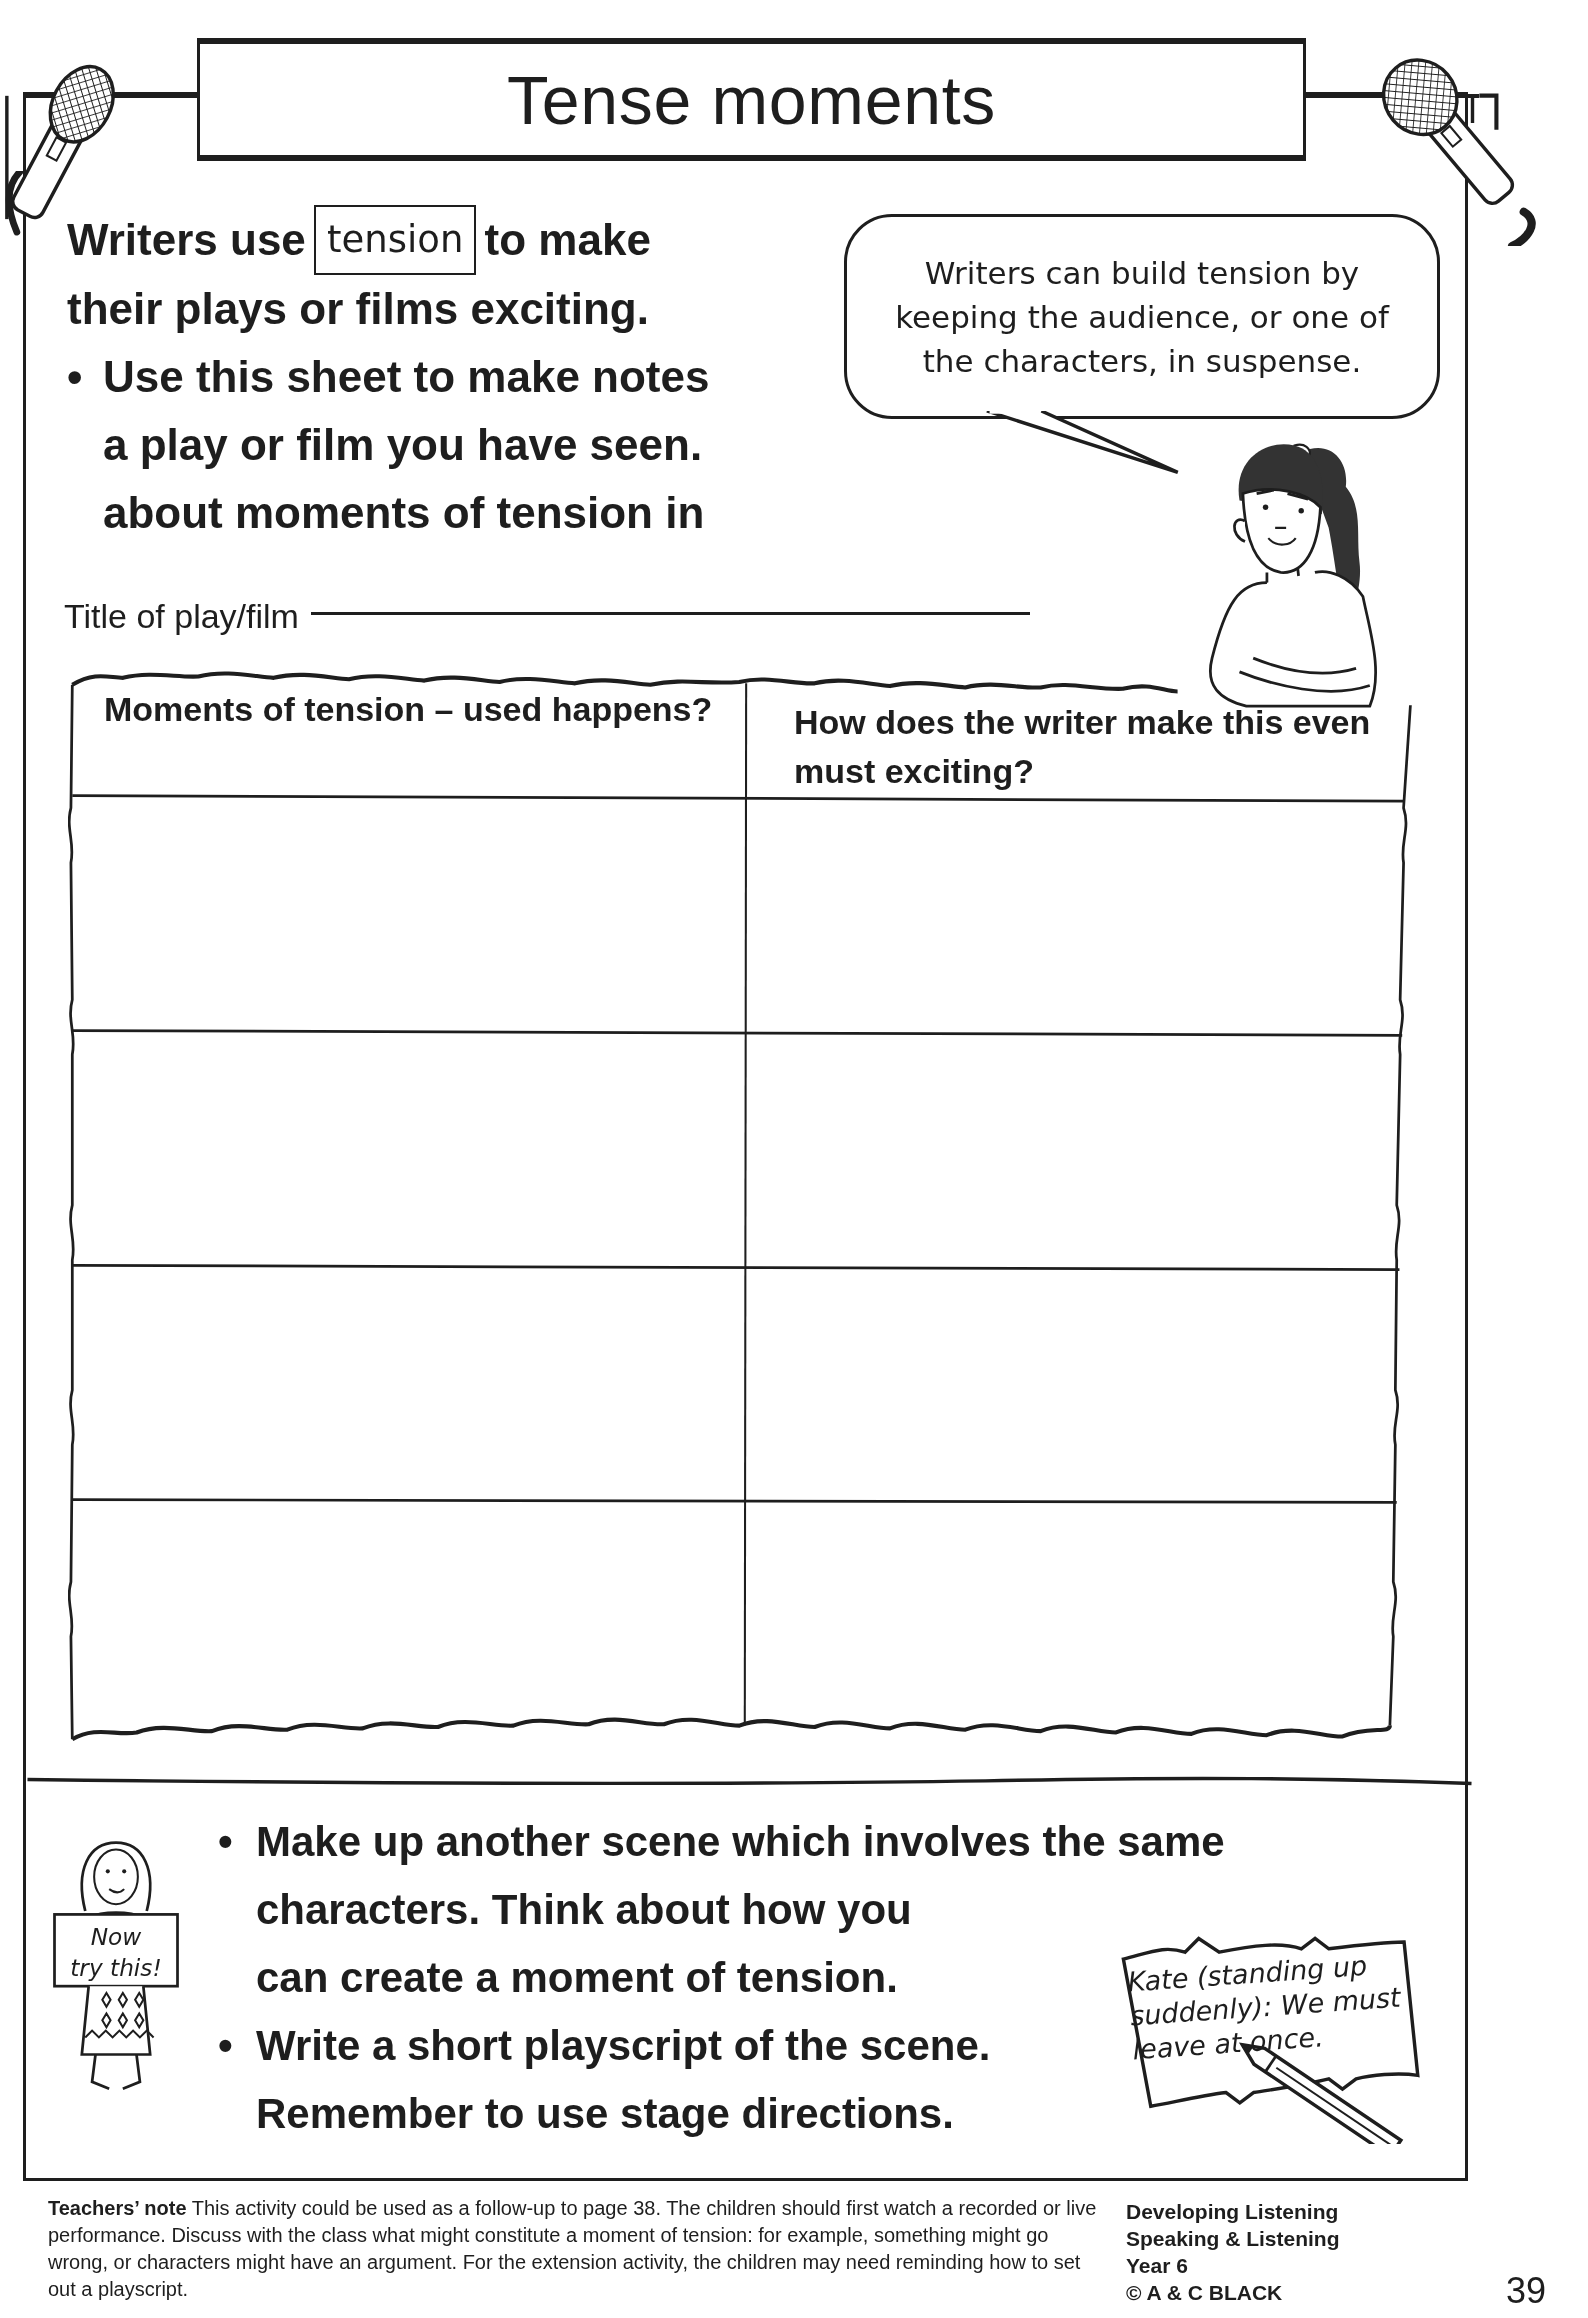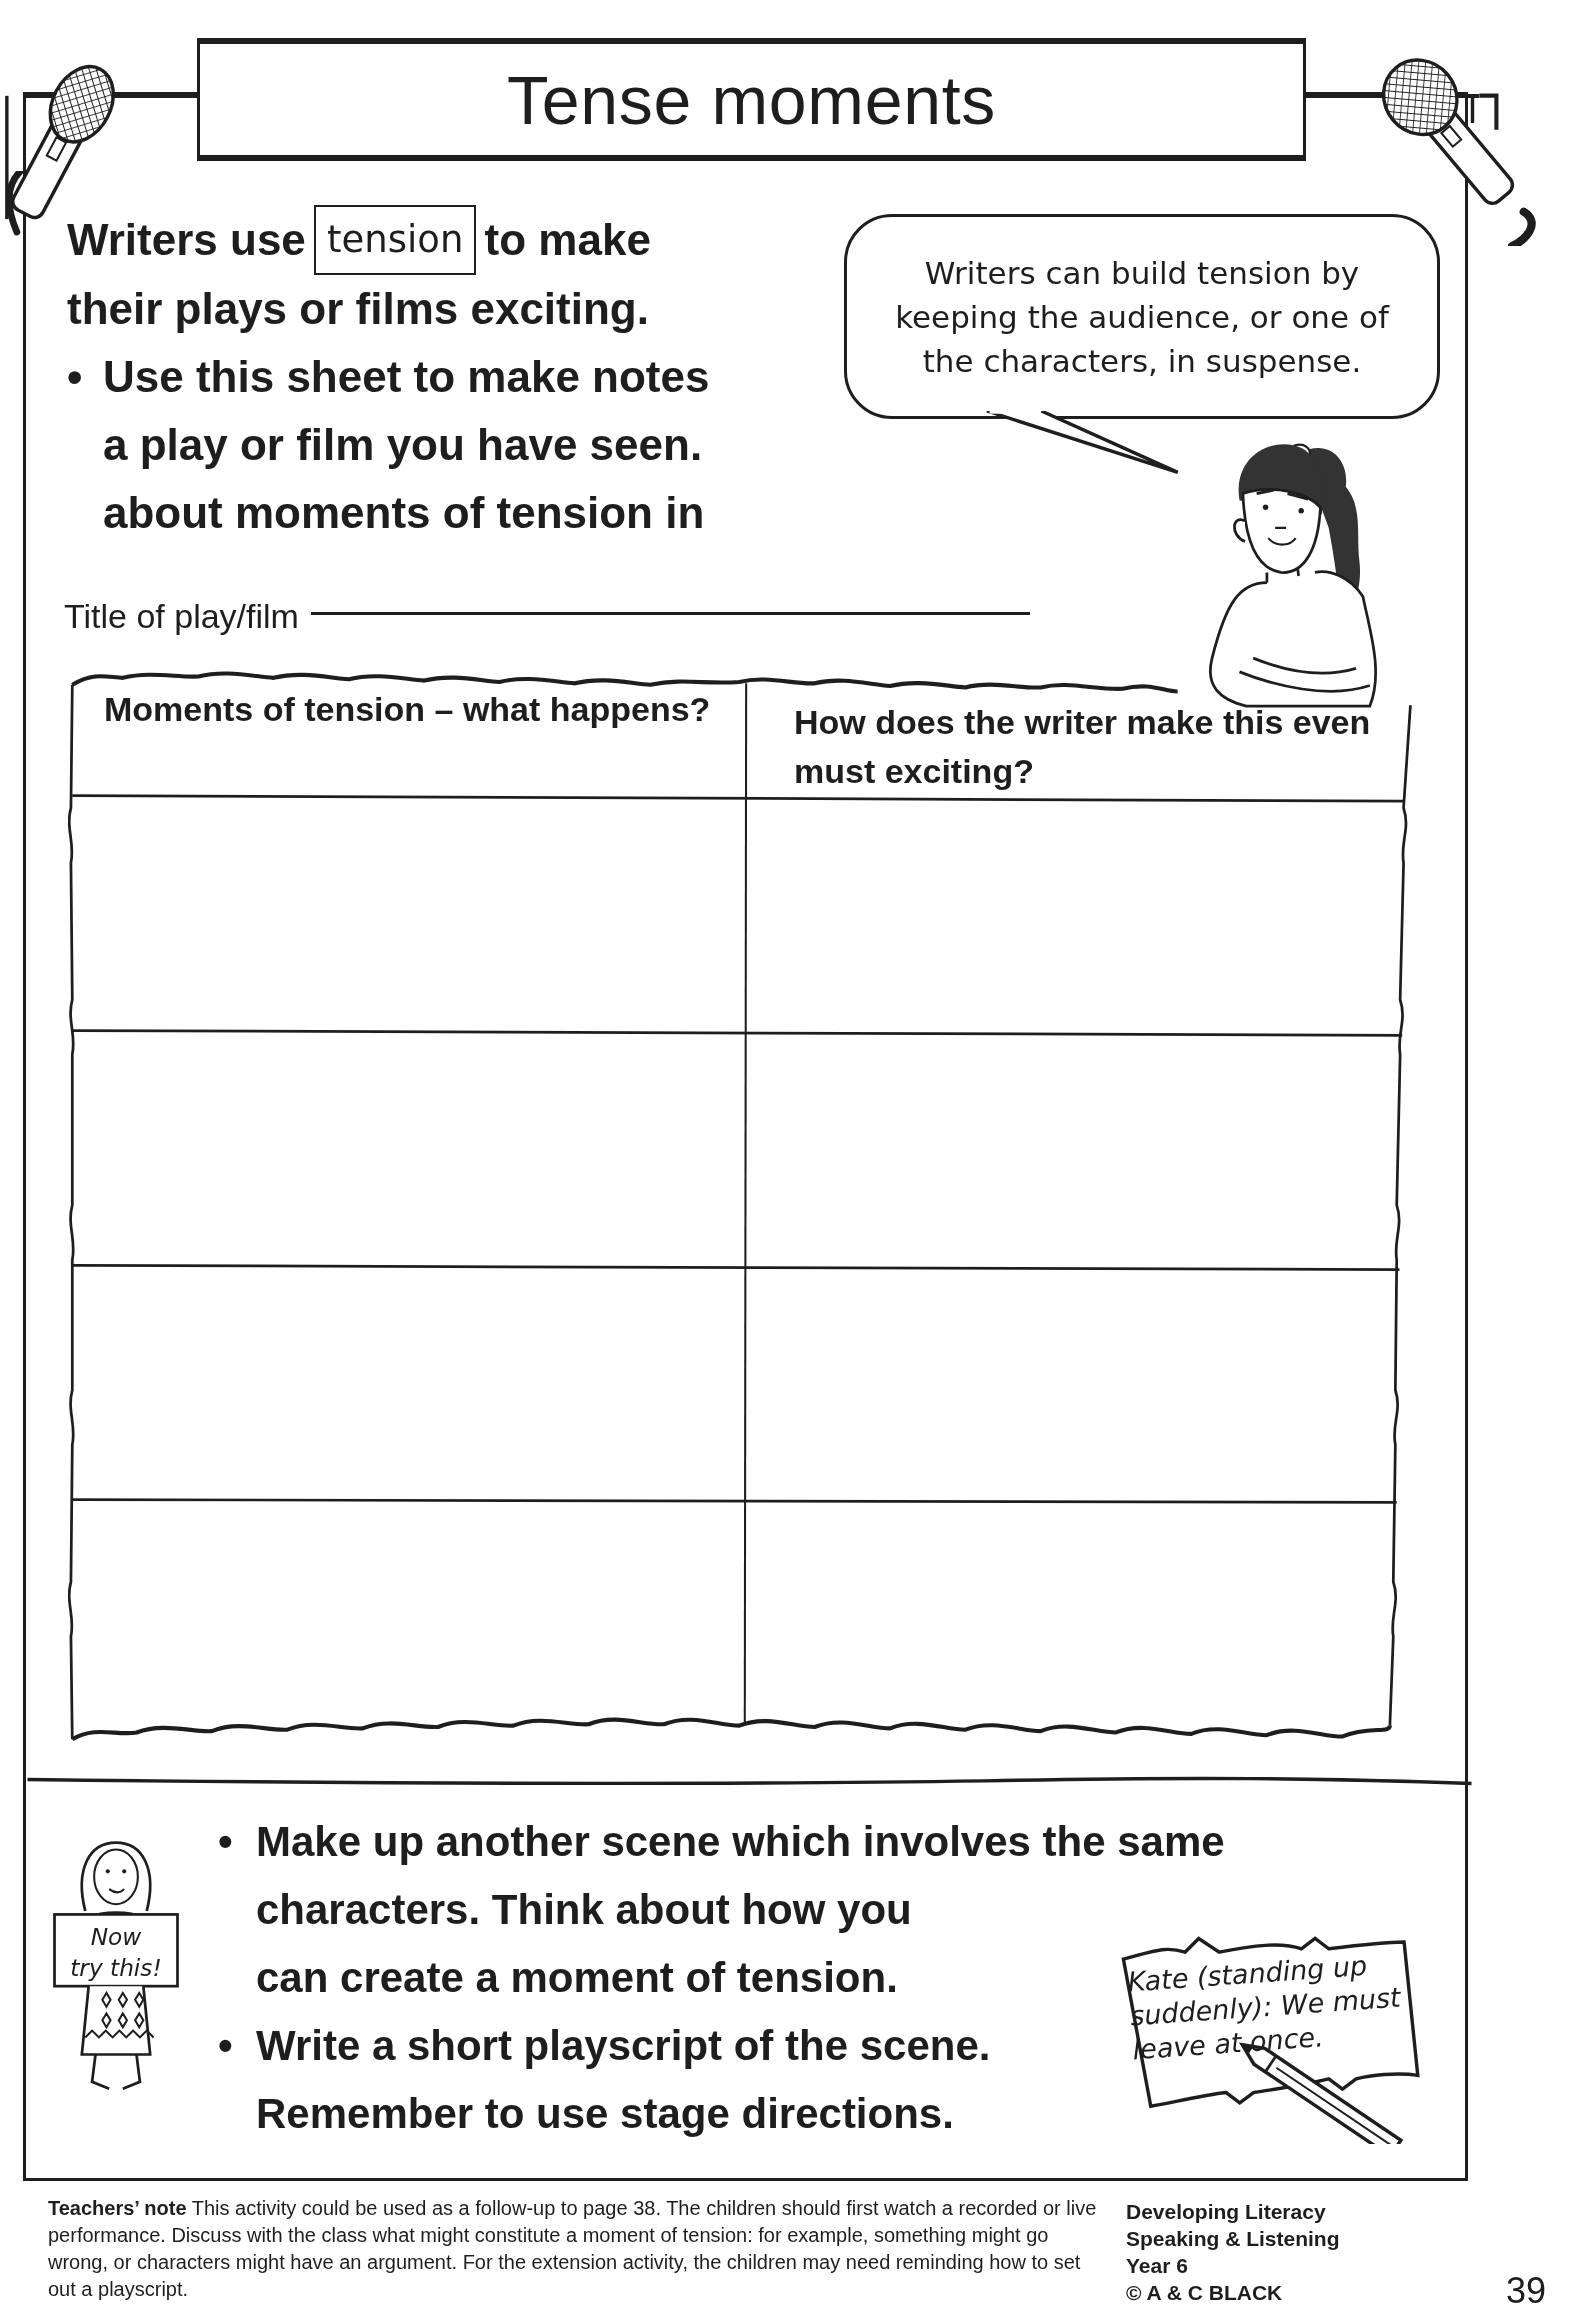--- a/index.html
+++ b/index.html
@@ -156,21 +156,21 @@
     <path d="M6 20 C40 0 60 10 80 10 C120 0 160 10 190 8 C230 -2 270 8 300 10 C340 0 380 10 410 12 C450 2 490 12 520 14 C560 4 600 14 630 16 C670 6 710 16 740 18 C780 8 820 18 850 20 C900 10 930 20 980 16 C1020 6 1060 20 1090 18 C1130 8 1170 20 1200 22 C1240 12 1280 22 1310 24 C1350 14 1390 26 1420 24 C1460 14 1500 28 1540 26 C1580 16 1600 30 1620 30" stroke="#1e1e1e" stroke-width="6" fill="none"></path>
     <path d="M1960 50 L1950 200 C1960 230 1945 250 1950 280 L1945 480 C1955 510 1940 530 1945 560 L1940 780 C1950 810 1935 830 1940 860 L1938 1050 C1948 1080 1932 1100 1938 1130 L1935 1330 C1945 1360 1930 1380 1935 1410 L1930 1540" stroke="#1e1e1e" stroke-width="4" fill="none"></path>
     <path d="M6 20 L4 200 C-4 230 10 250 4 280 L6 480 C-2 510 12 530 6 560 L6 780 C-2 810 12 830 6 860 L6 1050 C-2 1080 12 1100 6 1130 L4 1330 C-4 1360 10 1380 4 1410 L6 1560" stroke="#1e1e1e" stroke-width="4" fill="none"></path>
     <path d="M6 1560 C40 1540 70 1555 100 1550 C140 1535 180 1550 210 1548 C250 1532 290 1548 320 1546 C360 1530 400 1546 430 1544 C470 1528 510 1544 540 1542 C580 1526 620 1542 650 1540 C690 1524 730 1540 760 1538 C800 1522 840 1540 870 1538 C910 1522 950 1540 980 1540 C1020 1524 1060 1542 1090 1542 C1130 1526 1170 1544 1200 1544 C1240 1528 1280 1546 1310 1546 C1350 1530 1390 1548 1420 1548 C1460 1532 1500 1550 1530 1550 C1570 1534 1610 1552 1640 1552 C1680 1536 1720 1554 1750 1554 C1790 1538 1830 1556 1860 1556 C1900 1540 1930 1552 1930 1540" stroke="#1e1e1e" stroke-width="6" fill="none"></path>
     <line x1="990" y1="18" x2="988" y2="1540" stroke="#1e1e1e" stroke-width="3"></line>
     <line x1="6" y1="182" x2="1950" y2="190" stroke="#1e1e1e" stroke-width="4"></line>
     <line x1="6" y1="525" x2="1948" y2="532" stroke="#1e1e1e" stroke-width="4"></line>
     <line x1="6" y1="868" x2="1944" y2="874" stroke="#1e1e1e" stroke-width="4"></line>
     <line x1="6" y1="1210" x2="1940" y2="1214" stroke="#1e1e1e" stroke-width="4"></line>
   </svg>
-  <div class="th th-1">Moments of tension – what happens?</div>
+  <div class="th th-1">Moments of tension – used happens?</div>
   <div class="th th-2">How does the writer make this even must exciting?</div>
 
   <div class="cell" style="left:6.8px;top:130px;width:668px;height:229px"></div>
   <div class="cell" style="left:681px;top:130px;width:651px;height:229px"></div>
   <div class="cell" style="left:6.8px;top:364px;width:668px;height:230px"></div>
   <div class="cell" style="left:681px;top:364px;width:651px;height:230px"></div>
   <div class="cell" style="left:6.8px;top:598px;width:668px;height:230px"></div>
   <div class="cell" style="left:681px;top:598px;width:651px;height:230px"></div>
   <div class="cell" style="left:6.8px;top:831px;width:668px;height:223px"></div>
   <div class="cell" style="left:681px;top:831px;width:651px;height:223px"></div>
@@ -219,19 +219,19 @@
     <line x1="260" y1="240" x2="470" y2="240" stroke="#1e1e1e" stroke-width="3"></line>
   </g>
 </svg>
 <div class="note-card-text">Kate (standing up suddenly): We must leave at once.</div>
 
 <div class="teacher-note">
   <b>Teachers’ note</b>
   <span>This activity could be used as a follow-up to page 38. The children should first watch a recorded or live performance. Discuss with the class what might constitute a moment of tension: for example, something might go wrong, or characters might have an argument. For the extension activity, the children may need reminding how to set out a playscript.</span>
 </div>
 <div class="publisher">
-  <div>Developing Literacy</div>
+  <div>Developing Listening</div>
   <div>Speaking &amp; Listening</div>
   <div>Year 6</div>
   <div>© A &amp; C BLACK</div>
 </div>
 <div class="page-number">39</div>
 
 
 </body></html>

